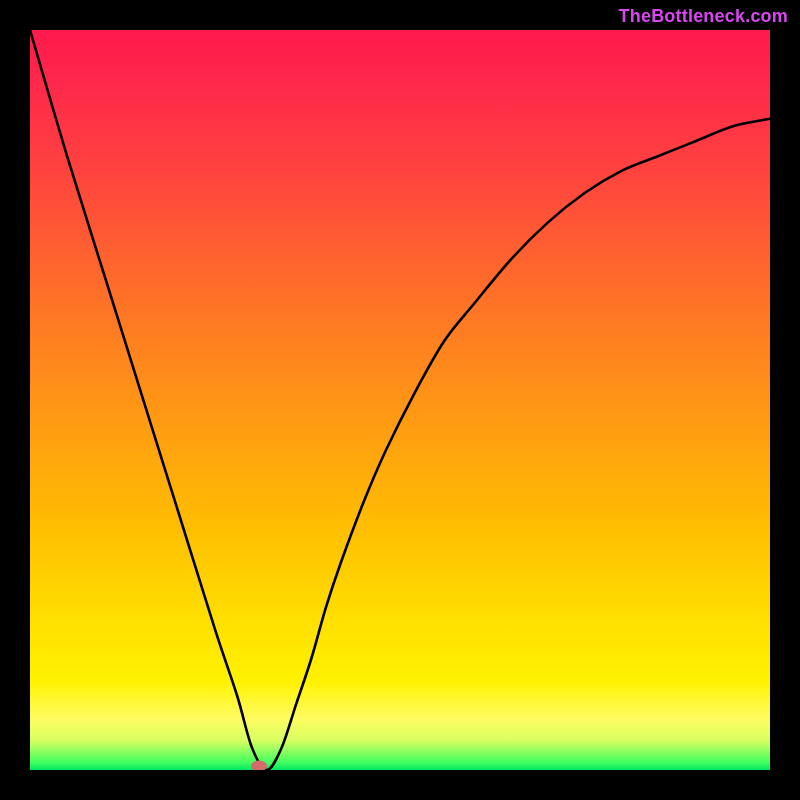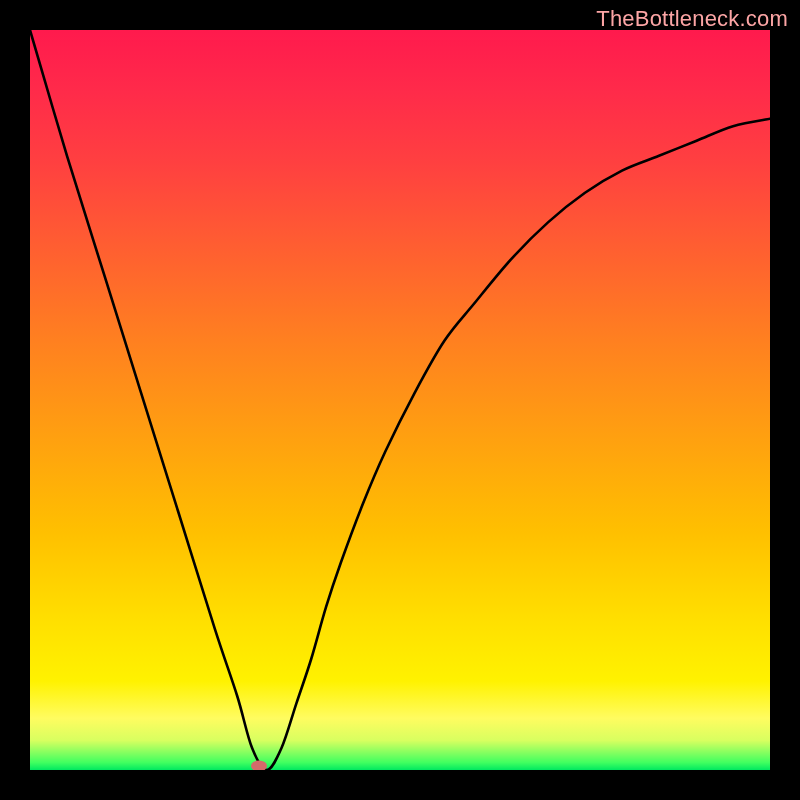--- a/index.html
+++ b/index.html
@@ -37,23 +37,23 @@
       #40ff60 99%,
       #00e860 100%
     );
     overflow: hidden;
   }
   .watermark {
     position: absolute;
     top: 6px;
     right: 12px;
     font-family: Arial, Helvetica, sans-serif;
-    font-size: 22px;
-    color: #fca5a5;
-    font-weight: 400;
+    font-size: 18px;
+    color: #d946ef;
+    font-weight: 700;
     letter-spacing: 0.2px;
     user-select: none;
   }
   svg.curve {
     position: absolute;
     left: 0;
     top: 0;
     width: 740px;
     height: 740px;
   }

